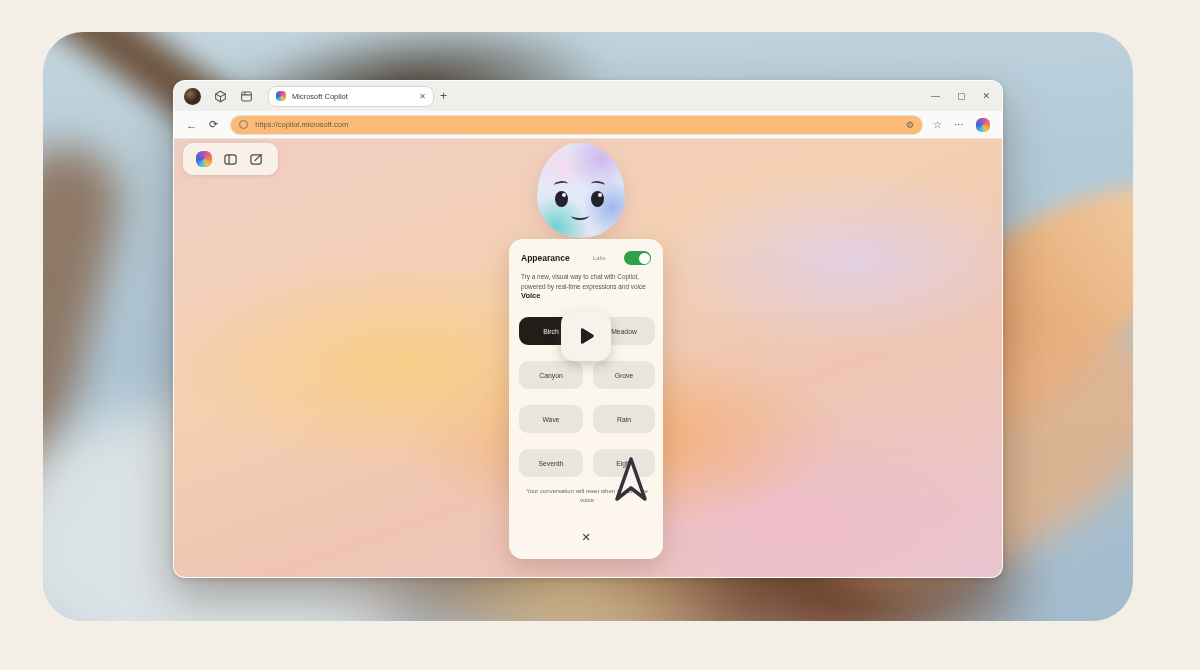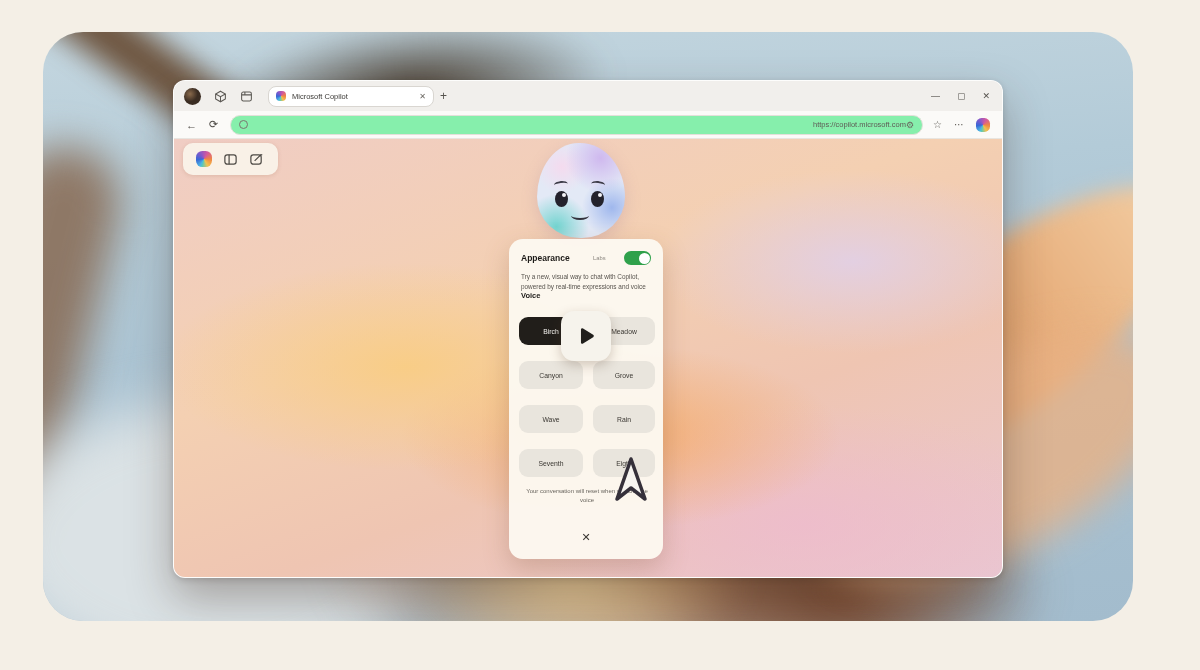--- a/index.html
+++ b/index.html
@@ -26,21 +26,21 @@
   .chrome-ic { width:16px; height:16px; margin-right:10px; color:#5d5a55; flex:none; display:flex; align-items:center; justify-content:center; }
   .tab { height:21px; width:166px; border-radius:8px; background:#ffffff; border:1px solid #d9d6d1; display:flex; align-items:center; padding:0 7px; margin:0 6px 0 4px; }
   .favicon { width:10px; height:10px; border-radius:40%; background:conic-gradient(from 210deg, #4db6e2, #3867d6 55deg, #8a57c9 120deg, #d4599c 180deg, #ef8445 240deg, #f2c14e 300deg, #58c9b9 345deg, #4db6e2); flex:none; margin-right:6px; }
   .tab-title { font-size:7.5px; color:#3c3a37; flex:1; white-space:nowrap; overflow:hidden; }
   .tab-close { font-size:8px; color:#6b6archived8; color:#6b6862; cursor:default; }
   .newtab { font-size:12px; color:#55524d; margin-right:8px; }
   .win-controls { margin-left:auto; display:flex; align-items:center; gap:17px; color:#55524d; }
   .win-controls span { font-size:9px; line-height:1; }
   .navbar { height:28px; display:flex; align-items:center; padding:0 12px; background:#fbfaf8; border-bottom:1px solid #e8e5e0; }
   .nav-glyph { font-size:11px; color:#504d48; margin-right:12px; }
-  .urlbar { flex:1; height:20px; border-radius:10px; background:#86efac; border:1px solid #e3e0da; display:flex; align-items:center; padding:0 8px; margin-right:10px;text-align:right; }
+  .urlbar { flex:1; height:20px; border-radius:10px; background:#fdba74; border:1px solid #e3e0da; display:flex; align-items:center; padding:0 8px; margin-right:10px; }
   .site-info { width:9px; height:9px; border:1.2px solid #7a766f; border-radius:50%; margin-right:7px; flex:none; }
   .url-text { font-size:7.5px; color:#5f5b56; flex:1; }
   .pill-ic { font-size:9px; color:#6b6760; }
   .right-ic { font-size:10px; color:#5d5a55; margin-right:12px; }
   .copilot-logo { width:14px; height:14px; border-radius:40%; background:conic-gradient(from 210deg, #4db6e2, #3867d6 55deg, #8a57c9 120deg, #d4599c 180deg, #ef8445 240deg, #f2c14e 300deg, #58c9b9 345deg, #4db6e2); flex:none; }
 
   
   .content { position:absolute; left:0; right:0; top:58px; bottom:0; overflow:hidden;
     background:
       radial-gradient(42% 34% at 28% 52%, rgba(249,205,130,.9), rgba(249,205,130,0) 70%),

